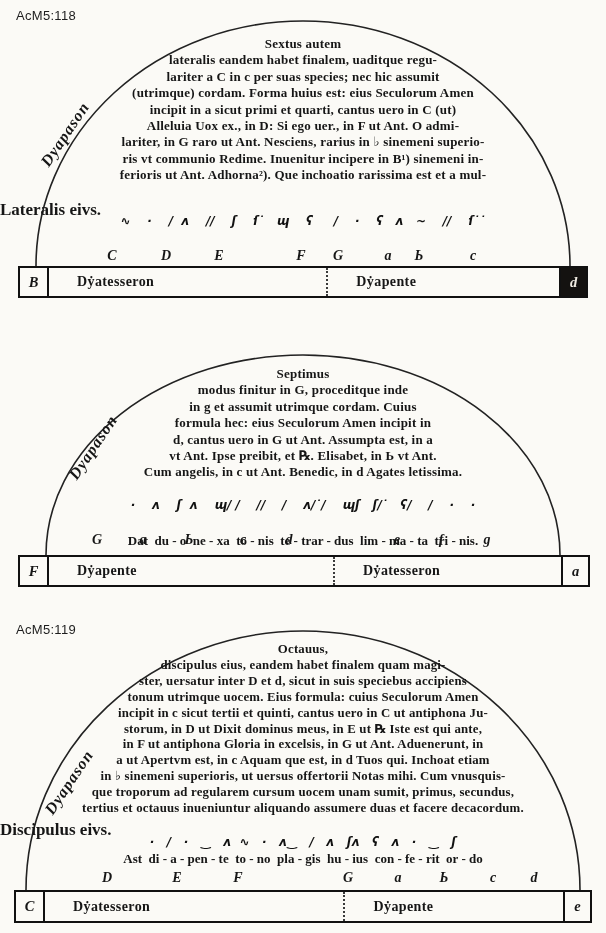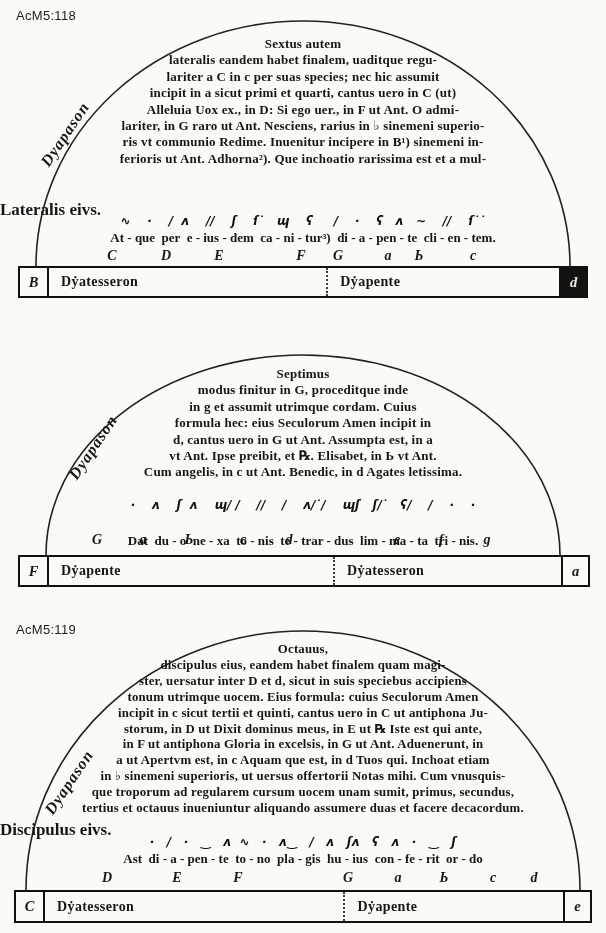--- a/index.html
+++ b/index.html
@@ -34,21 +34,21 @@
   .letters span{position:absolute;transform:translateX(-50%);font-family:"Liberation Serif","DejaVu Serif","DejaVu Sans",serif;}
   .bar{
     display:flex;align-items:stretch;border:2px solid #111;background:#fbfaf6;
     box-sizing:border-box;
   }
   .bar .cell{display:flex;align-items:center;justify-content:center;
     font-style:italic;font-weight:bold;font-size:14.5px;}
   .cell-left{width:29px;border-right:2px solid #111;flex:none;box-sizing:border-box;}
   .cell-right{width:27px;border-left:2px solid #111;flex:none;box-sizing:border-box;}
   .cell-right.filled{background:#141210;color:#efebe2;}
-  .seg{display:flex;align-items:center;padding-left:12px;font-weight:bold;
+  .seg{display:flex;align-items:center;padding-left:28px;font-weight:bold;
     font-size:14px;letter-spacing:.4px;box-sizing:border-box;}
   .seg-1{flex:none;}
   .seg-2{flex:1;border-left:2px dotted #3a3a3a;}
 
   
   #d1-pagelabel{left:16px;top:8px;}
   #d1-dyap{left:52px;top:152px;}
   #d1-text{left:38px;top:36px;width:530px;}
   #d1-title{top:200px;}
   #d1-neumes{top:214px;}
@@ -86,29 +86,29 @@
     <path d="M26,890 A277,259 0 0 1 580,890" fill="none" stroke="#222" stroke-width="1.6"></path>
   </svg>
 
   <div class="layer">
     <div class="abs pagelabel" id="d1-pagelabel">AcM5:118</div>
     <div class="abs dyapason" id="d1-dyap">Dyapason</div>
     <div class="abs arc-text" id="d1-text">
         <div>Sextus autem</div>
         <div>lateralis eandem habet finalem, uaditque regu-</div>
         <div>lariter a C in c per suas species; nec hic assumit</div>
+        <div>(utrimque) cordam. Forma huius est: eius Seculorum Amen</div>
         <div>incipit in a sicut primi et quarti, cantus uero in C (ut)</div>
         <div>Alleluia Uox ex., in D: Si ego uer., in F ut Ant. O admi-</div>
         <div>lariter, in G raro ut Ant. Nesciens, rarius in ♭ sinemeni superio-</div>
         <div>ris vt communio Redime. Inuenitur incipere in B¹) sinemeni in-</div>
         <div>ferioris ut Ant. Adhorna²). Que inchoatio rarissima est et a mul-</div>
       </div>
     <div class="abs chant-title" id="d1-title">Lateralis eivs.</div>
     <div class="abs neumes" id="d1-neumes">∿    ·    /  ʌ    //    ʃ    ſ˙   ɰ    ʕ     /    ·    ʕ   ʌ   ~    //    ſ˙˙</div>
-    <div class="abs syllables" id="d1-syll">At - que  per  e - ius - dem  ca - ni - tur³)  di - a - pen - te  cli - en - tem.</div>
     <div class="abs letters" id="d1-letters">
         <span style="left: 112px;">C</span>
         <span style="left: 166px;">D</span>
         <span style="left: 219px;">E</span>
         <span style="left: 301px;">F</span>
         <span style="left: 338px;">G</span>
         <span style="left: 388px;">a</span>
         <span style="left: 419px;">Ь</span>
         <span style="left: 473px;">c</span>
       </div>

